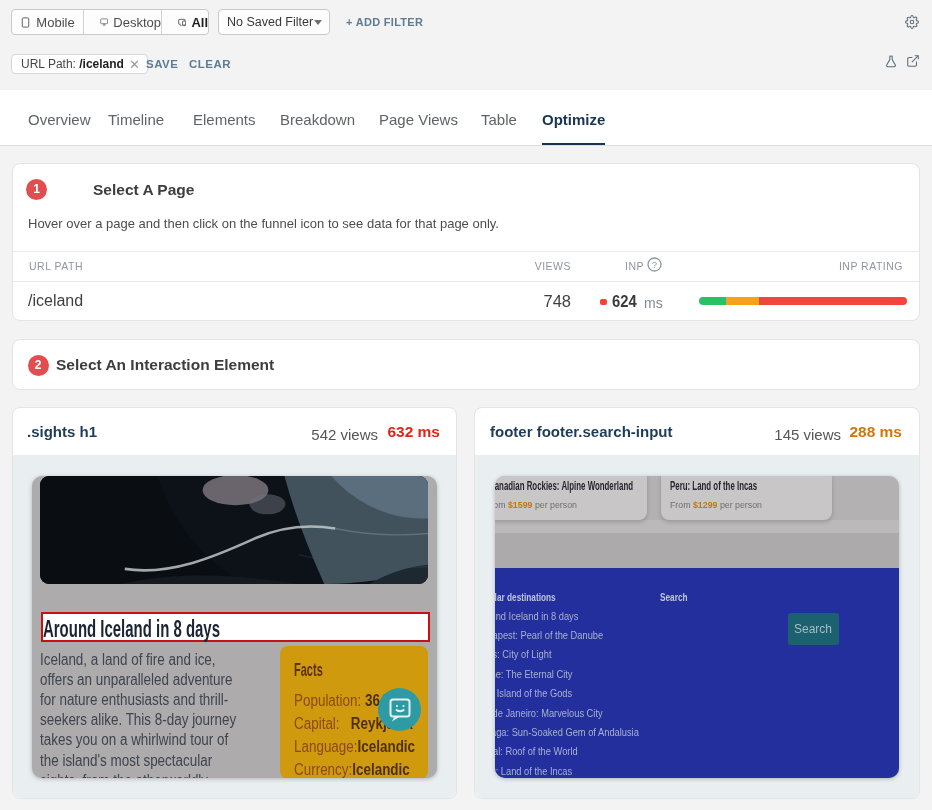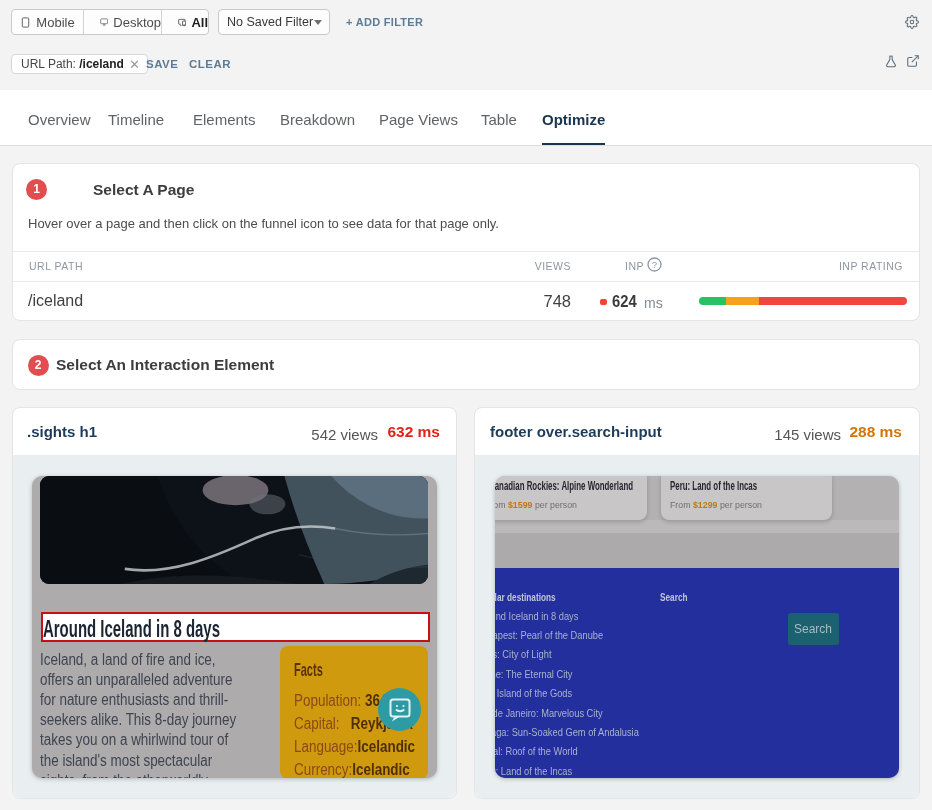--- a/index.html
+++ b/index.html
@@ -171,21 +171,21 @@
       <circle cx="11" cy="10" r="1.1" fill="#e4f2f3" stroke="none"></circle>
       <circle cx="17.5" cy="10" r="1.1" fill="#e4f2f3" stroke="none"></circle>
       <path d="M10 13.5 C12 15.8 16.2 15.8 18.2 13.5"></path>
       <path d="M8.5 20.5 L6 25.5 L14 20.5 Z" fill="#e4f2f3" stroke="none"></path>
     </svg>
   </div>
 </div>
 
 <div class="card" style="left:474px; top:407px; width:446px; height:392px;"></div>
 <div class="shotbg" style="left:475px; top:455px; width:444px; height:343px;"></div>
-<div class="bch" style="left:490px; top:423px;">footer over.search-input</div>
+<div class="bch" style="left:490px; top:423px;">footer footer.search-input</div>
 <div class="views" style="left:761px; top:426px; width:80px; text-align:right;">145 views</div>
 <div class="ms" style="left:802px; top:423px; width:100px; text-align:right; color:#d2760b;">288 ms</div>
 
 <div class="shot" style="left:495px; top:476px; width:404px; height:302px; background:#b3b1b1;">
 
   <div class="abs" style="left:0; top:44px; width:404px; height:13px; background:#bbb9b9;"></div>
   <div class="abs" style="left:0; top:57px; width:404px; height:35px; background:#acaaaa;"></div>
 
   <div class="abs" style="left:-16px; top:-6px; width:168px; height:50px; background:#c8c6c6; border-radius:8px; box-shadow:0 2px 4px rgba(0,0,0,.18);">
     <div style="margin:7px 0 0 10px; line-height:15px;"><span class="cond" style="font-size:13px; transform:scaleX(.606); color:#26262e;">Canadian Rockies: Alpine Wonderland</span></div>

